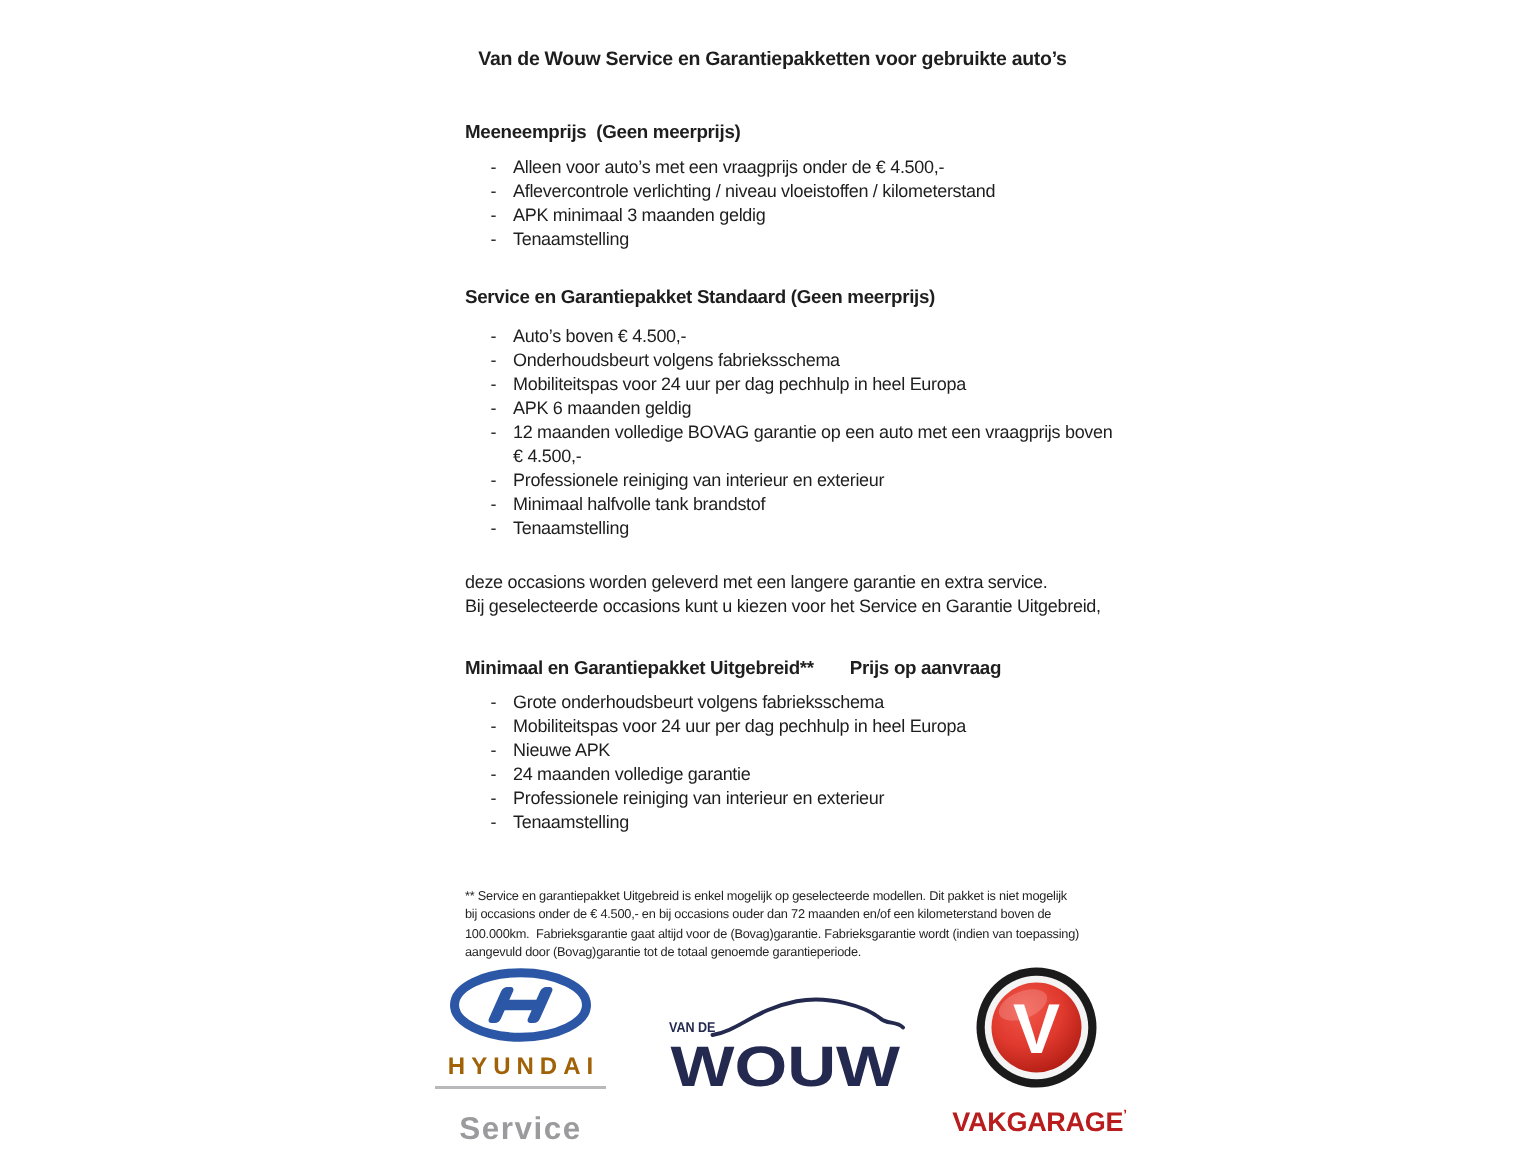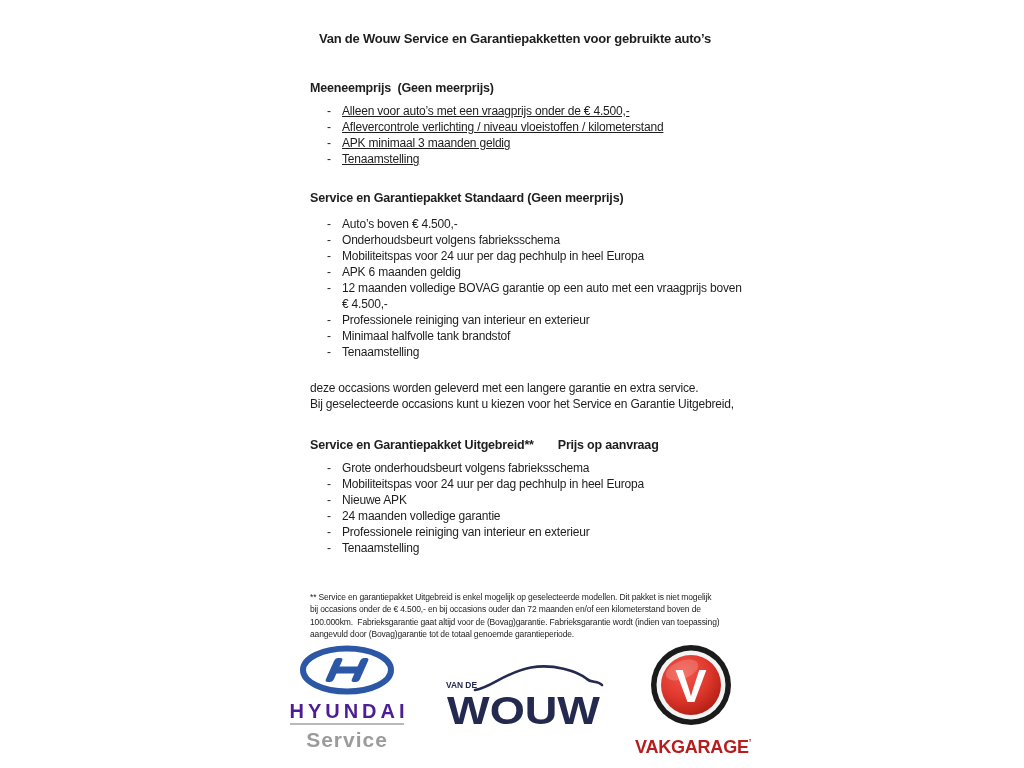--- a/index.html
+++ b/index.html
@@ -24,21 +24,21 @@
     text-align: right;
   }
   #heading-1 { top: 81px; }
   #heading-2 { top: 191px; }
   #heading-3 { top: 438px; display: flex; gap: 24px; }
 
   ul.bullets {
     position: absolute; left: 310px; width: 500px;
     list-style: none;
   }
-  #list-1 { top: 103px; text-decoration: underline; }
+  #list-1 { top: 103px; }
   #list-2 { top: 216px; }
   #list-3 { top: 460px; }
   ul.bullets li {
     position: relative; padding-left: 32px;
     font-size: 12px; letter-spacing: -0.2px; line-height: 16px;
     white-space: pre-line;
   }
   ul.bullets li::before {
     content: "-";
     position: absolute; left: 17px; top: 0;
@@ -55,29 +55,29 @@
     white-space: pre; color: #242424;
   }
 
   
   .logo-hyundai {
     position: absolute; left: 284px; top: 644px; width: 126px;
     text-align: center;
   }
   .hyundai-wordmark {
     margin-top: 1px;
-    font-size: 20px; font-weight: bold; color: #4c1d95;
+    font-size: 16px; font-weight: bold; color: #a16207;
     letter-spacing: 4px; margin-right: -4px; line-height: 20px;
     white-space: nowrap;
   }
   .hyundai-divider {
     width: 114px; height: 2px; background: #b9b9bb; margin: 2px auto 0 auto;
   }
   .hyundai-service {
-    margin-top: 4px;
+    margin-top: 16px;
     font-size: 21px; font-weight: bold; color: #9b9b9d;
     letter-spacing: 1px; line-height: 22px;
   }
 
   .logo-wouw { position: absolute; left: 441px; top: 660px; }
 
   .logo-vakgarage {
     position: absolute; left: 632px; top: 641px; width: 122px;
     text-align: center;
   }
@@ -129,21 +129,21 @@
     </ul>
 
   <div class="paragraph">
 
       <div class="pline">deze occasions worden geleverd met een langere garantie en extra service.</div>
 
       <div class="pline">Bij geselecteerde occasions kunt u kiezen voor het Service en Garantie Uitgebreid,</div>
     </div>
 
   <h2 class="sec-heading" id="heading-3">
-    <span>Service en Garantiepakket Uitgebreid**</span>
+    <span>Minimaal en Garantiepakket Uitgebreid**</span>
     <span>Prijs op aanvraag</span>
   </h2>
   <ul class="bullets" id="list-3">
 
       <li class="bullet"><span>Grote onderhoudsbeurt volgens fabrieksschema</span></li>
 
       <li class="bullet"><span>Mobiliteitspas voor 24 uur per dag pechhulp in heel Europa</span></li>
 
       <li class="bullet"><span>Nieuwe APK</span></li>
 

